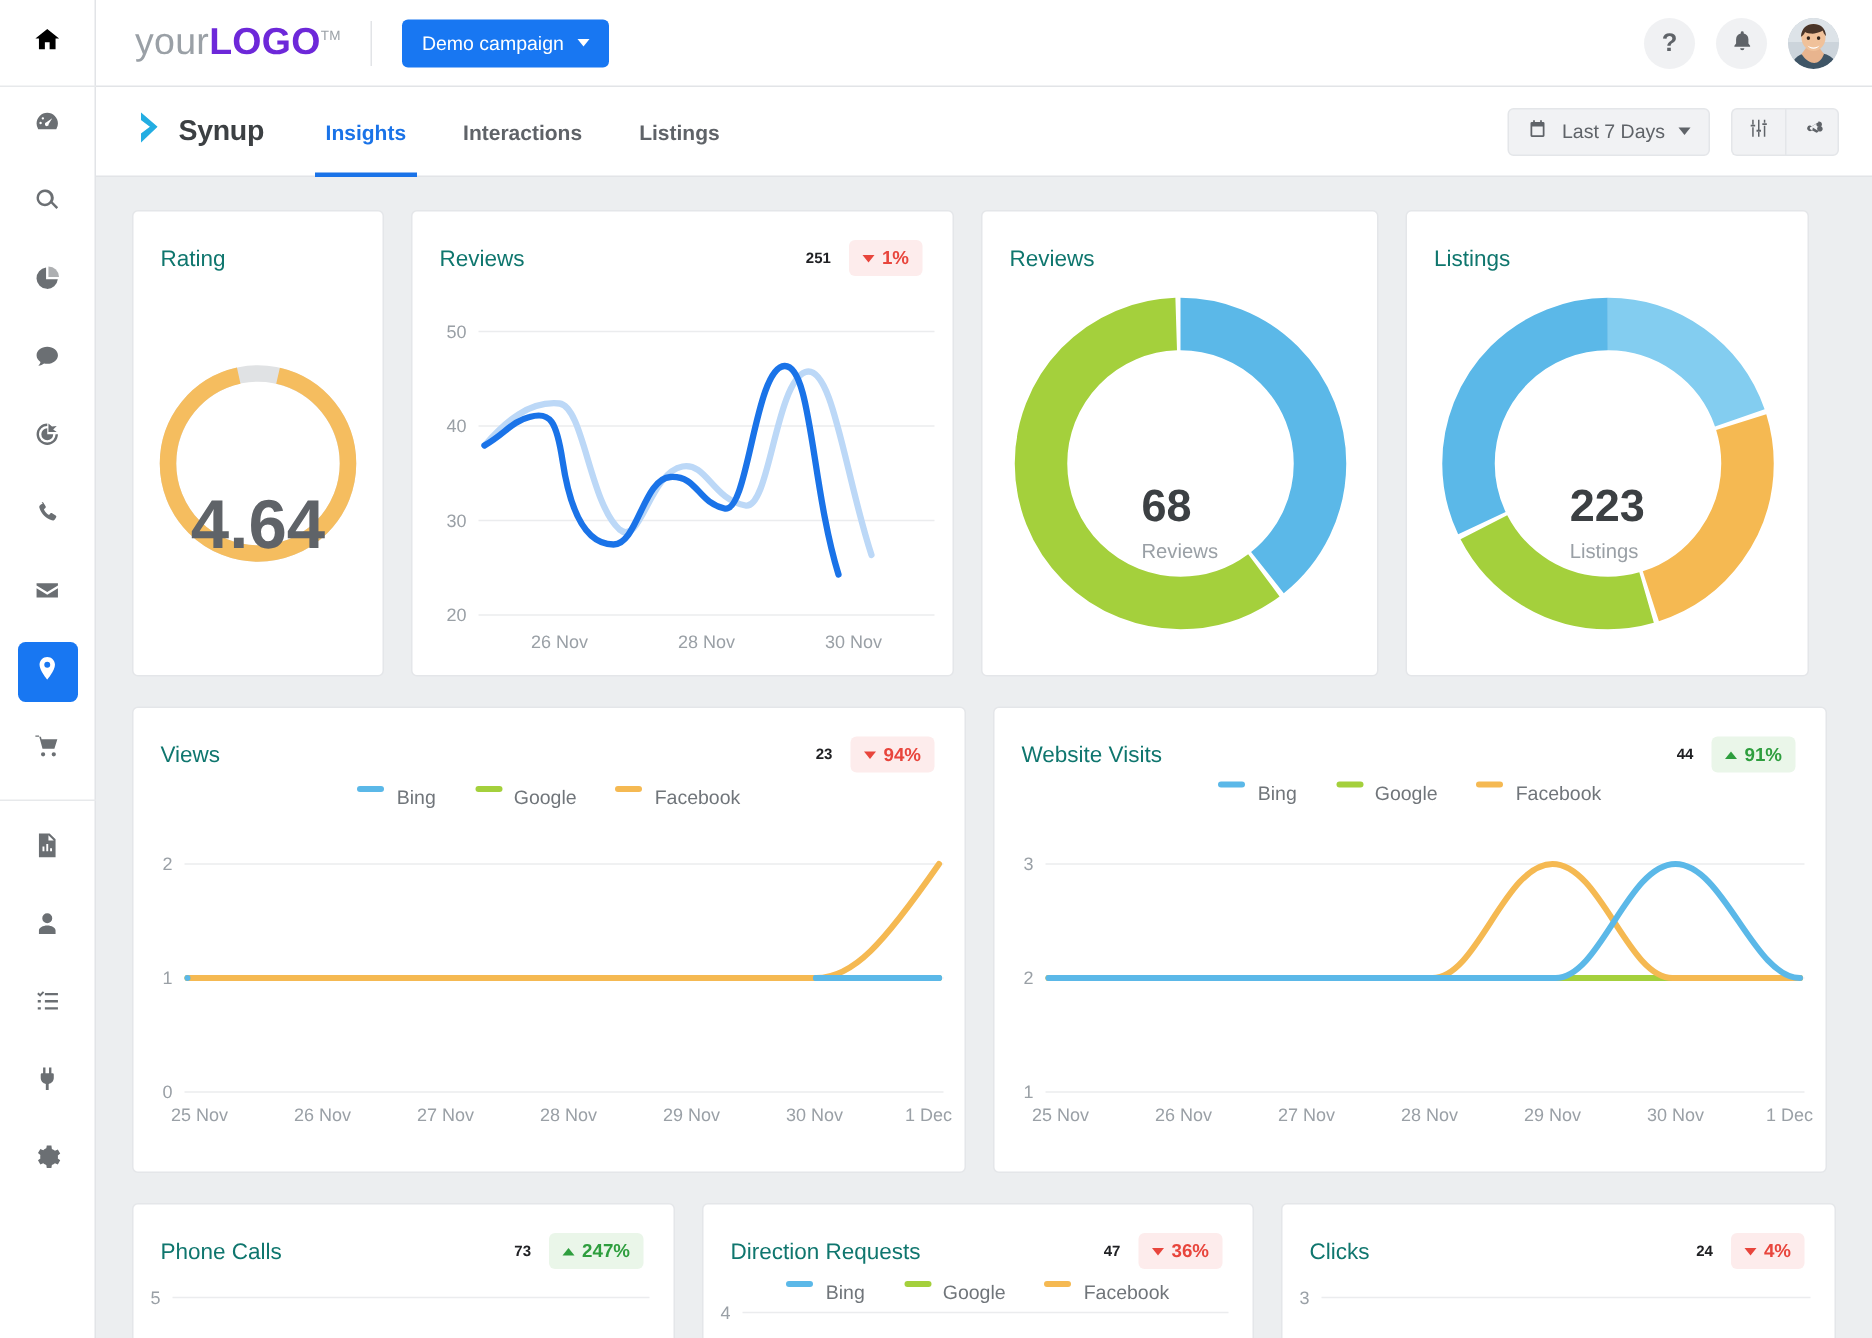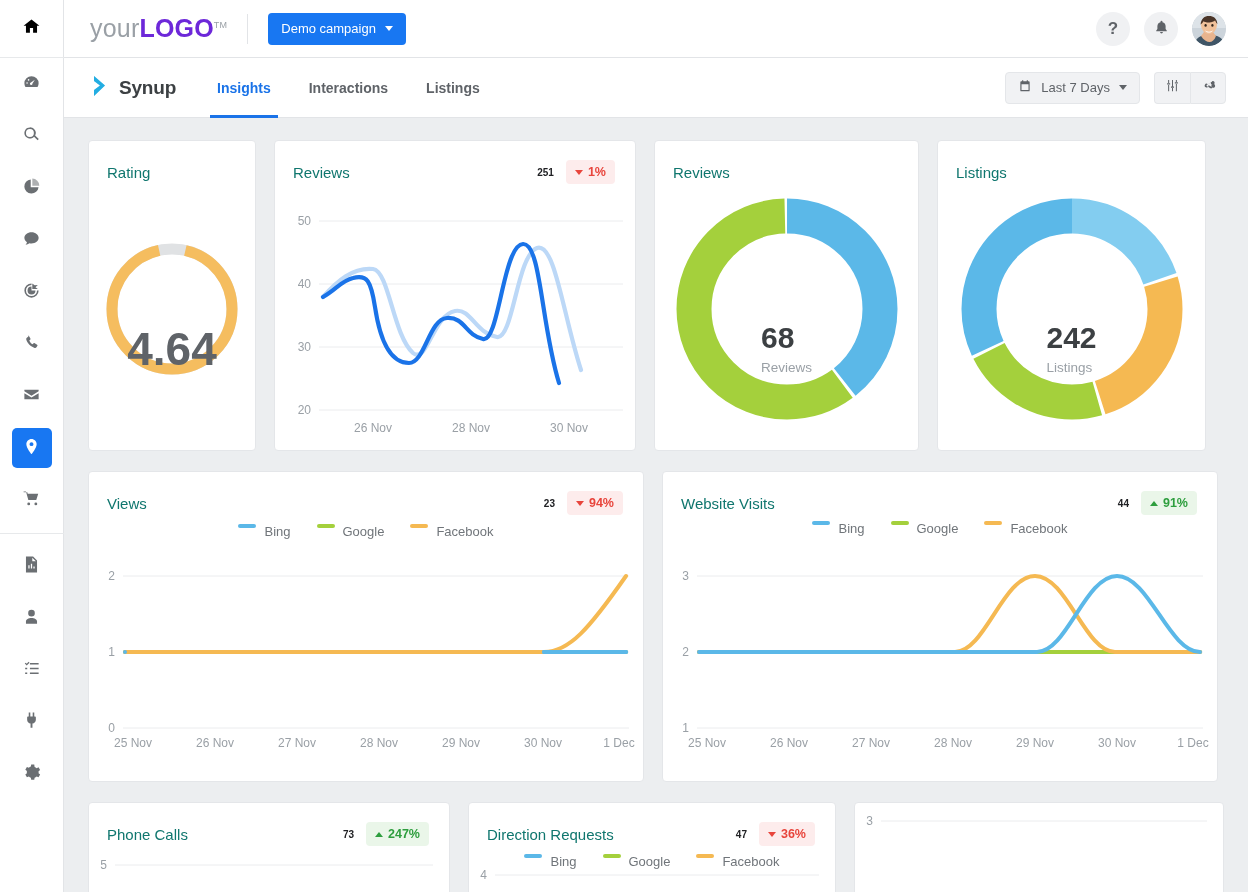--- a/index.html
+++ b/index.html
@@ -423,21 +423,21 @@
           <div class="donut-wrap" style="height:232px;margin-top:8px;">
             <svg class="chart" width="228" height="228" viewBox="0 0 228 228">
               <g transform="rotate(-90 114 114)">
                 <circle cx="114" cy="114" r="93" fill="none" stroke="#83cdf0" stroke-width="35" stroke-dasharray="115 469.2" stroke-dashoffset="0"></circle>
                 <circle cx="114" cy="114" r="93" fill="none" stroke="#f5b952" stroke-width="35" stroke-dasharray="145 439.2" stroke-dashoffset="-118"></circle>
                 <circle cx="114" cy="114" r="93" fill="none" stroke="#a4d03c" stroke-width="35" stroke-dasharray="128 456.2" stroke-dashoffset="-266"></circle>
                 <circle cx="114" cy="114" r="93" fill="none" stroke="#5bb8e8" stroke-width="35" stroke-dasharray="187 397.2" stroke-dashoffset="-397"></circle>
               </g>
             </svg>
             <div class="donut-center">
-              <div class="donut-big small">242</div>
+              <div class="donut-big small">223</div>
               <div class="donut-sub">Listings</div>
             </div>
           </div>
         </section>
       </div>
 
       <div class="row">
 
         <section class="card" style="width:556px;height:311px;">
           <div class="card-head">
@@ -571,20 +571,29 @@
               <span>Facebook</span>
             </span>
           </div>
           <svg class="chart" width="366" height="30" viewBox="0 0 366 30" style="margin-top:-6px">
             <line class="gridline" x1="26" y1="12" x2="350" y2="12"></line>
             <text class="axtext" x="18" y="16" text-anchor="end">4</text>
           </svg>
         </section>
 
         <section class="card" style="width:370px;height:200px;">
+          <div class="card-head">
+            <span class="card-title">Clicks</span>
+            <span class="ch-spacer"></span>
+            <span class="metric">24</span>
+            <span class="badge down">
+              <i class="tri-d"></i>
+              <span>4%</span>
+            </span>
+          </div>
           <svg class="chart" width="368" height="40" viewBox="0 0 368 40">
             <line class="gridline" x1="26" y1="18" x2="352" y2="18"></line>
             <text class="axtext" x="18" y="22" text-anchor="end">3</text>
           </svg>
         </section>
       </div>
 
     </main>
   </div>
 </div>

